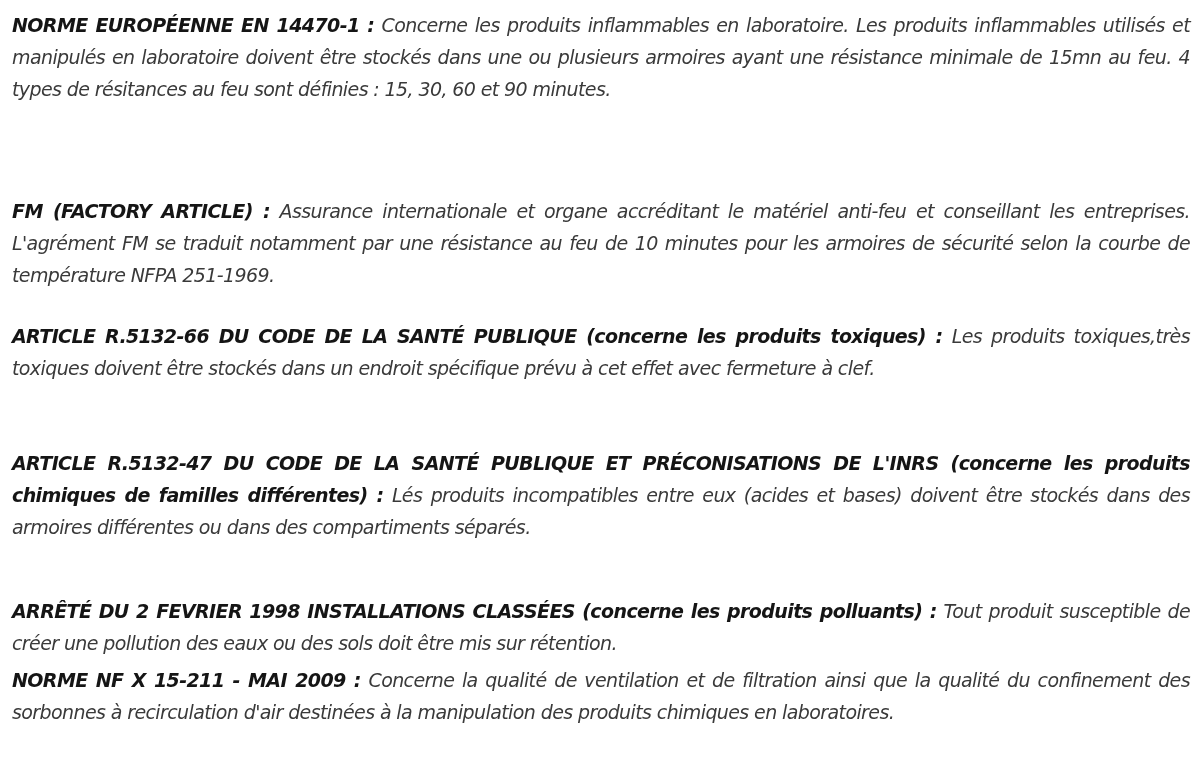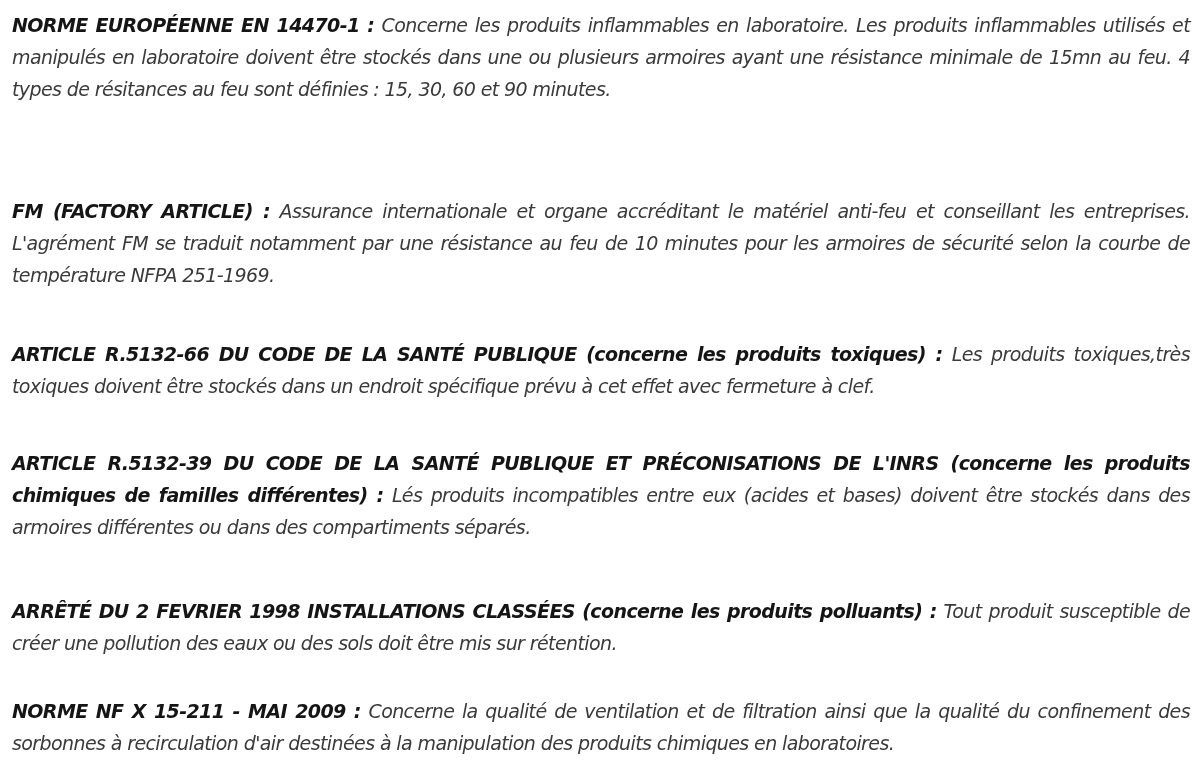--- a/index.html
+++ b/index.html
@@ -34,33 +34,33 @@
     }
     .para .title {
       font-weight: bold;
       color: #151515;
     }
     .para .body {
       color: #3a3a3a;
     }
     #p0 { top: 9px; }
     #p1 { top: 195px; }
-    #p2 { top: 338px; }
+    #p2 { top: 320px; }
     #p3 { top: 447px; }
     #p4 { top: 595px; }
-    #p5 { top: 695px; }
+    #p5 { top: 664px; }
   </style>
 </head>
 <body>
 
 <div class="doc">
   <p class="para" id="p0"><span class="title">NORME EUROPÉENNE EN 14470-1 :</span><span class="body"> Concerne les produits inflammables en laboratoire. Les produits inflammables utilisés et manipulés en laboratoire doivent être stockés dans une ou plusieurs armoires ayant une résistance minimale de 15mn au feu. 4 types de résitances au feu sont définies : 15, 30, 60 et 90 minutes.</span></p>
 
   <p class="para" id="p1"><span class="title">FM (FACTORY ARTICLE) :</span><span class="body"> Assurance internationale et organe accréditant le matériel anti-feu et conseillant les entreprises. L'agrément FM se traduit notamment par une résistance au feu de 10 minutes pour les armoires de sécurité selon la courbe de température NFPA 251-1969.</span></p>
 
   <p class="para" id="p2"><span class="title">ARTICLE R.5132-66 DU CODE DE LA SANTÉ PUBLIQUE (concerne les produits toxiques) :</span><span class="body"> Les produits toxiques,très toxiques doivent être stockés dans un endroit spécifique prévu à cet effet avec fermeture à clef.</span></p>
 
-  <p class="para" id="p3"><span class="title">ARTICLE R.5132-39 DU CODE DE LA SANTÉ PUBLIQUE ET PRÉCONISATIONS DE L'INRS (concerne les produits chimiques de familles différentes) :</span><span class="body"> Lés produits incompatibles entre eux (acides et bases) doivent être stockés dans des armoires différentes ou dans des compartiments séparés.</span></p>
+  <p class="para" id="p3"><span class="title">ARTICLE R.5132-47 DU CODE DE LA SANTÉ PUBLIQUE ET PRÉCONISATIONS DE L'INRS (concerne les produits chimiques de familles différentes) :</span><span class="body"> Lés produits incompatibles entre eux (acides et bases) doivent être stockés dans des armoires différentes ou dans des compartiments séparés.</span></p>
 
   <p class="para" id="p4"><span class="title">ARRÊTÉ DU 2 FEVRIER 1998 INSTALLATIONS CLASSÉES (concerne les produits polluants) :</span><span class="body"> Tout produit susceptible de créer une pollution des eaux ou des sols doit être mis sur rétention.</span></p>
 
   <p class="para" id="p5"><span class="title">NORME NF X 15-211 - MAI 2009 :</span><span class="body"> Concerne la qualité de ventilation et de filtration ainsi que la qualité du confinement des sorbonnes à recirculation d'air destinées à la manipulation des produits chimiques en laboratoires.</span></p>
 </div>
 
 </body></html>

